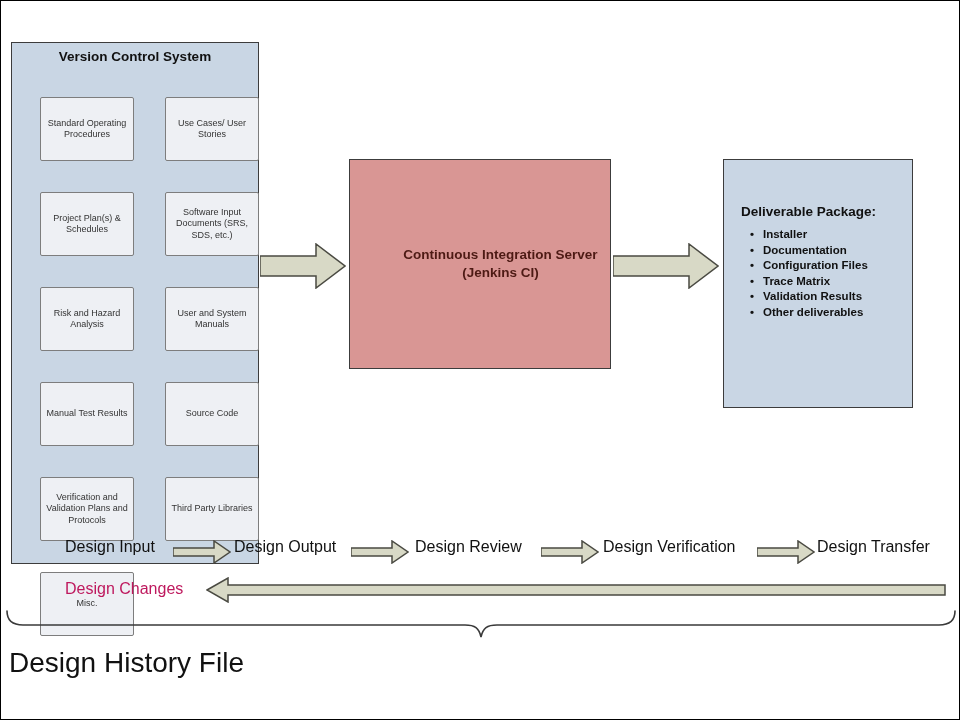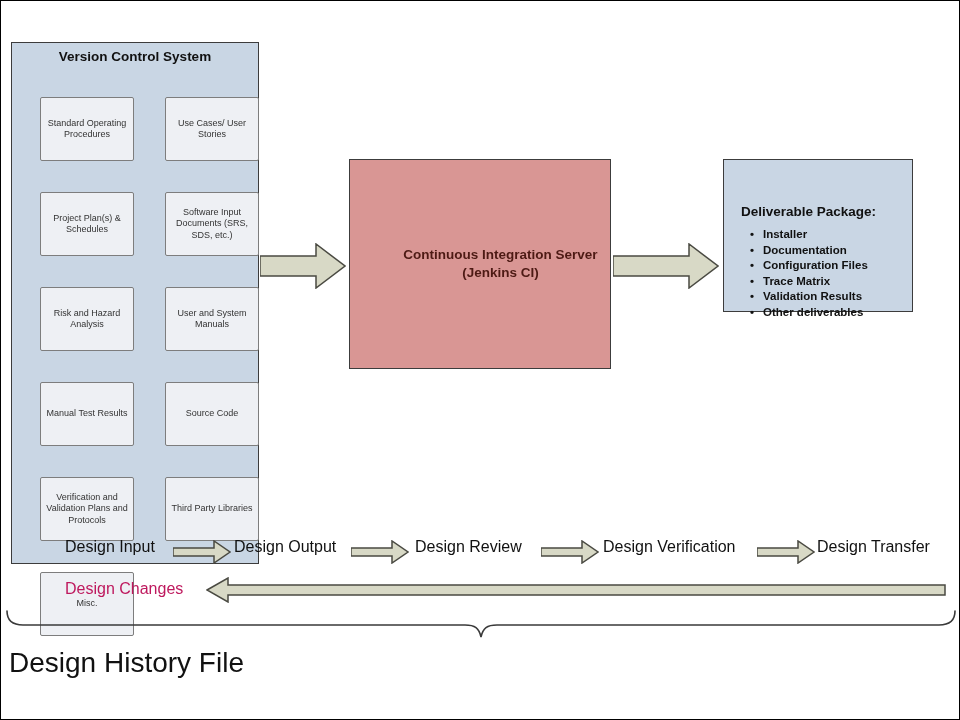--- a/index.html
+++ b/index.html
@@ -17,21 +17,21 @@
             display:flex;align-items:center;justify-content:center;text-align:center;
             font-size:9px;line-height:11.5px;color:#333;padding:2px 5px;box-sizing:border-box;}
 
   
   .ci-box{position:absolute;left:348px;top:158px;width:262px;height:210px;background:#d99694;
           border:1px solid #3c3c3c;box-sizing:border-box;display:flex;flex-direction:column;
           align-items:center;justify-content:center;text-align:center;color:#4d1a14;
           font-weight:bold;font-size:13.5px;line-height:18px;padding-left:41px;}
 
   
-  .deliv-box{position:absolute;left:722px;top:158px;width:190px;height:153px;background:#c9d6e4;
+  .deliv-box{position:absolute;left:722px;top:158px;width:190px;height:249px;background:#c9d6e4;
              border:1px solid #3c3c3c;box-sizing:border-box;padding:44px 6px 0 17px;}
   .deliv-title{font-size:13.5px;font-weight:bold;color:#111;}
   .deliv-list{list-style:none;margin:8px 0 0 0;padding:0;}
   .deliv-list li{display:flex;font-size:11.5px;font-weight:bold;color:#111;line-height:15.5px;}
   .deliv-list .bullet{width:22px;flex:0 0 22px;text-align:center;}
 
   
   .arrow{position:absolute;}
   .arrow-fill{fill:#d8d9c6;stroke:#4a4a42;stroke-width:1.5;stroke-linejoin:miter;}
 

